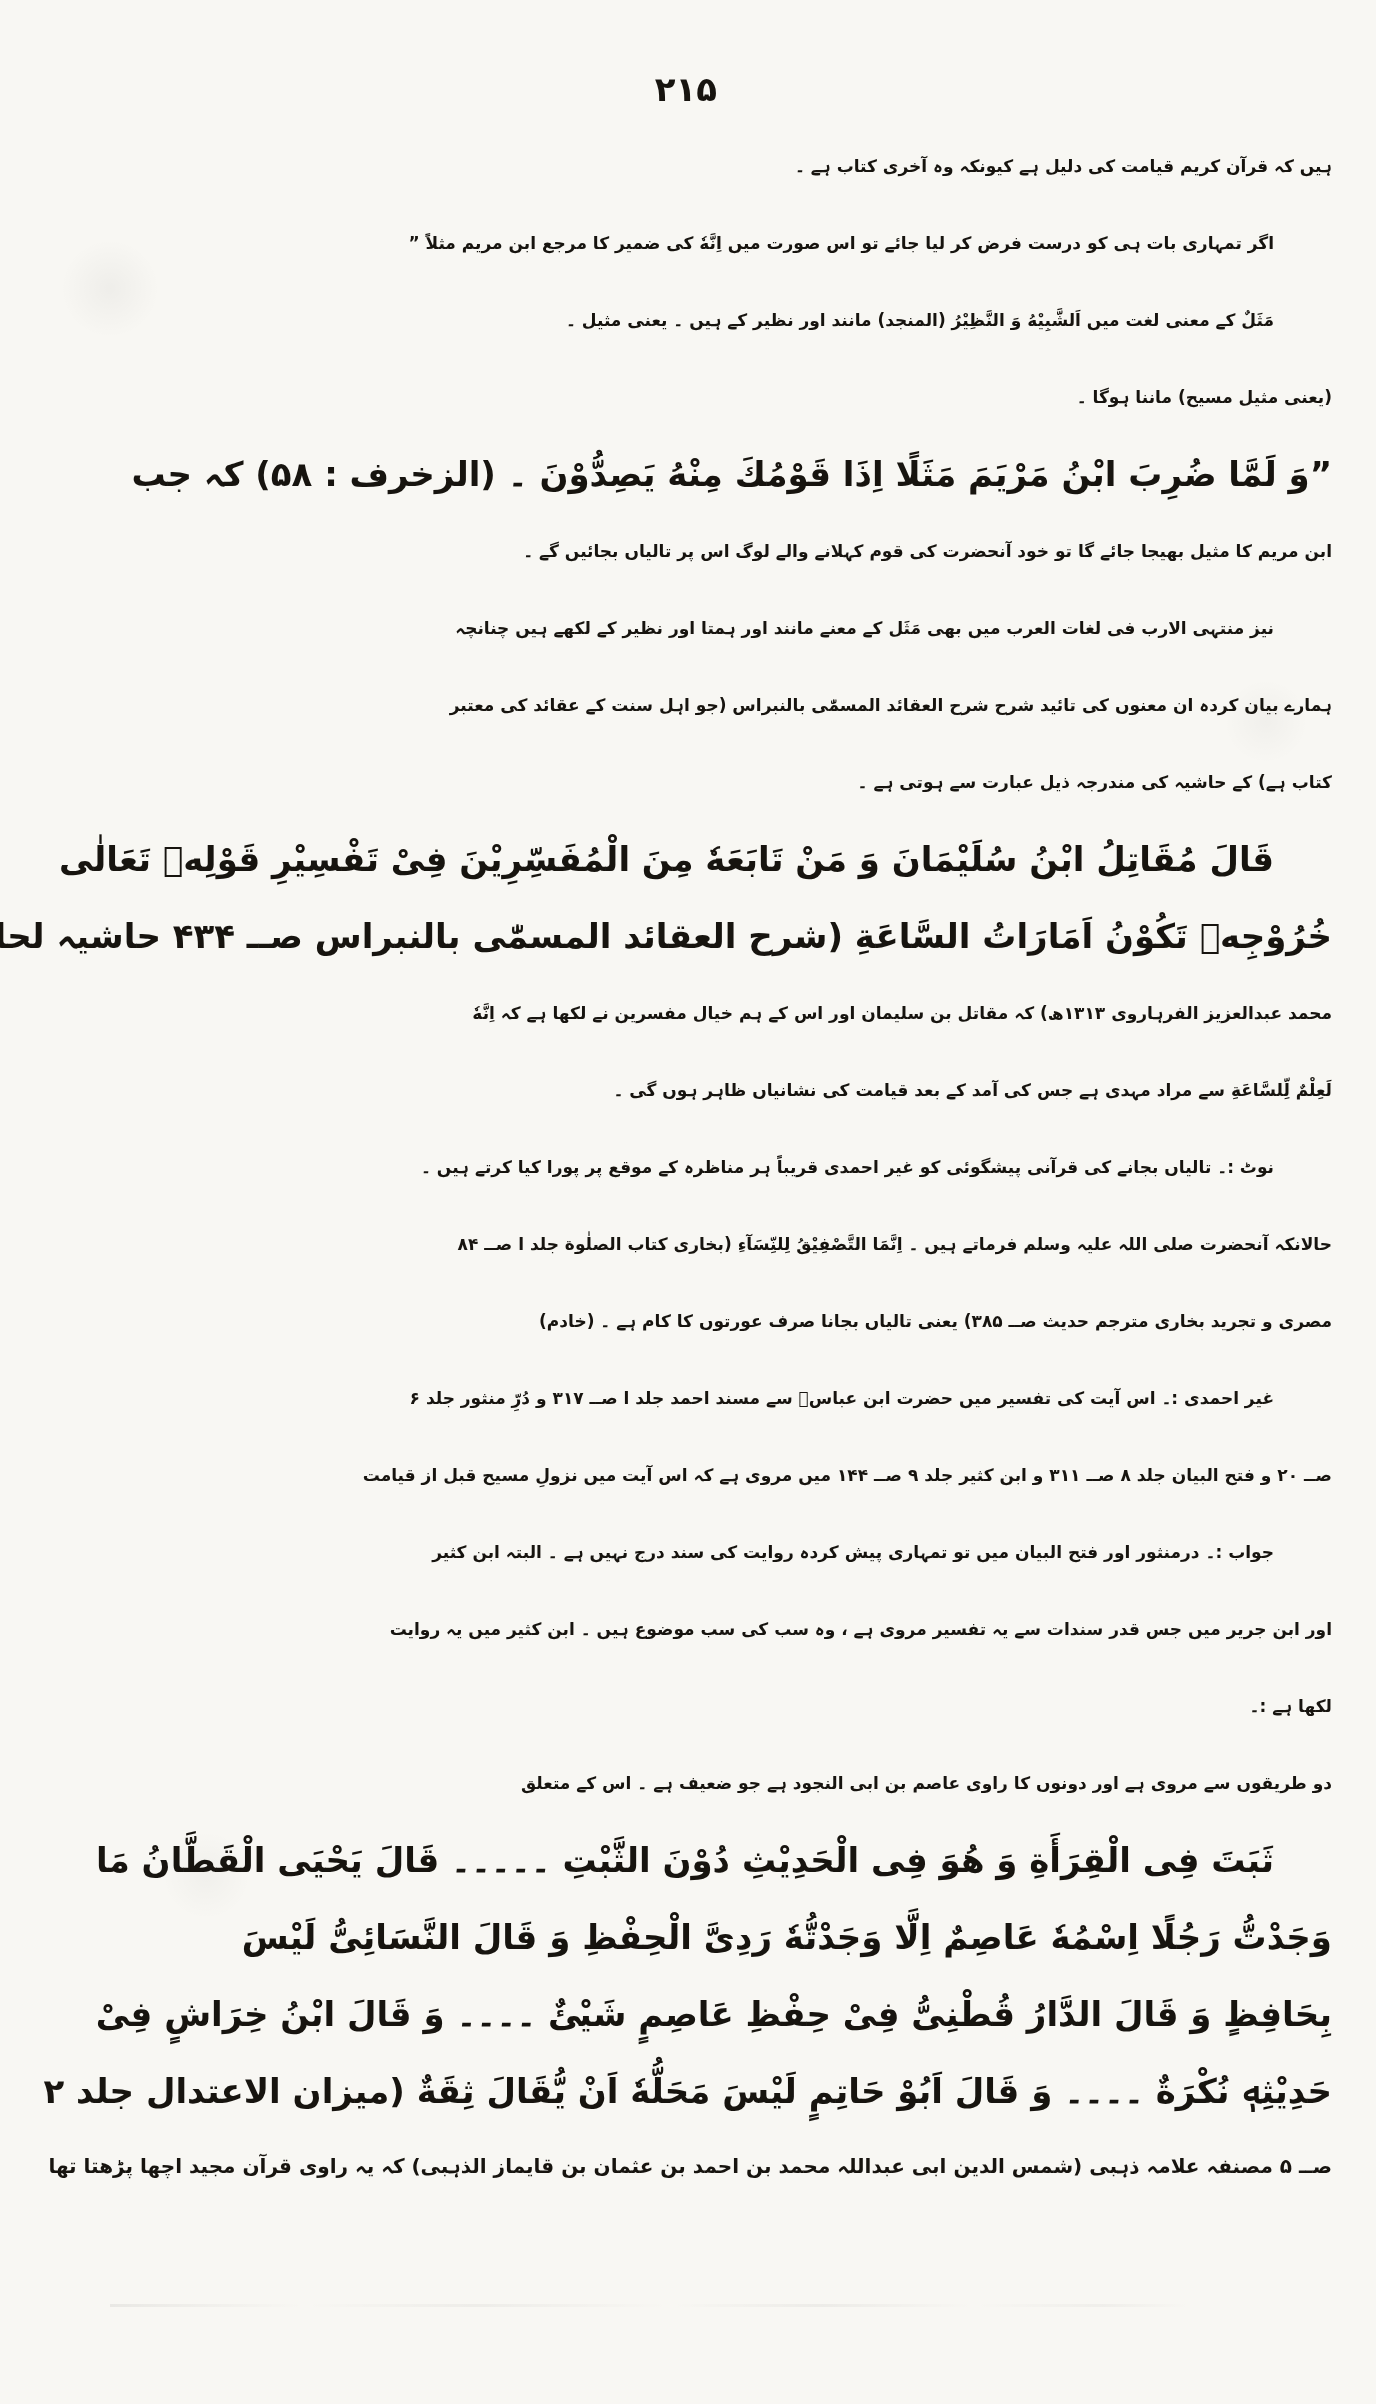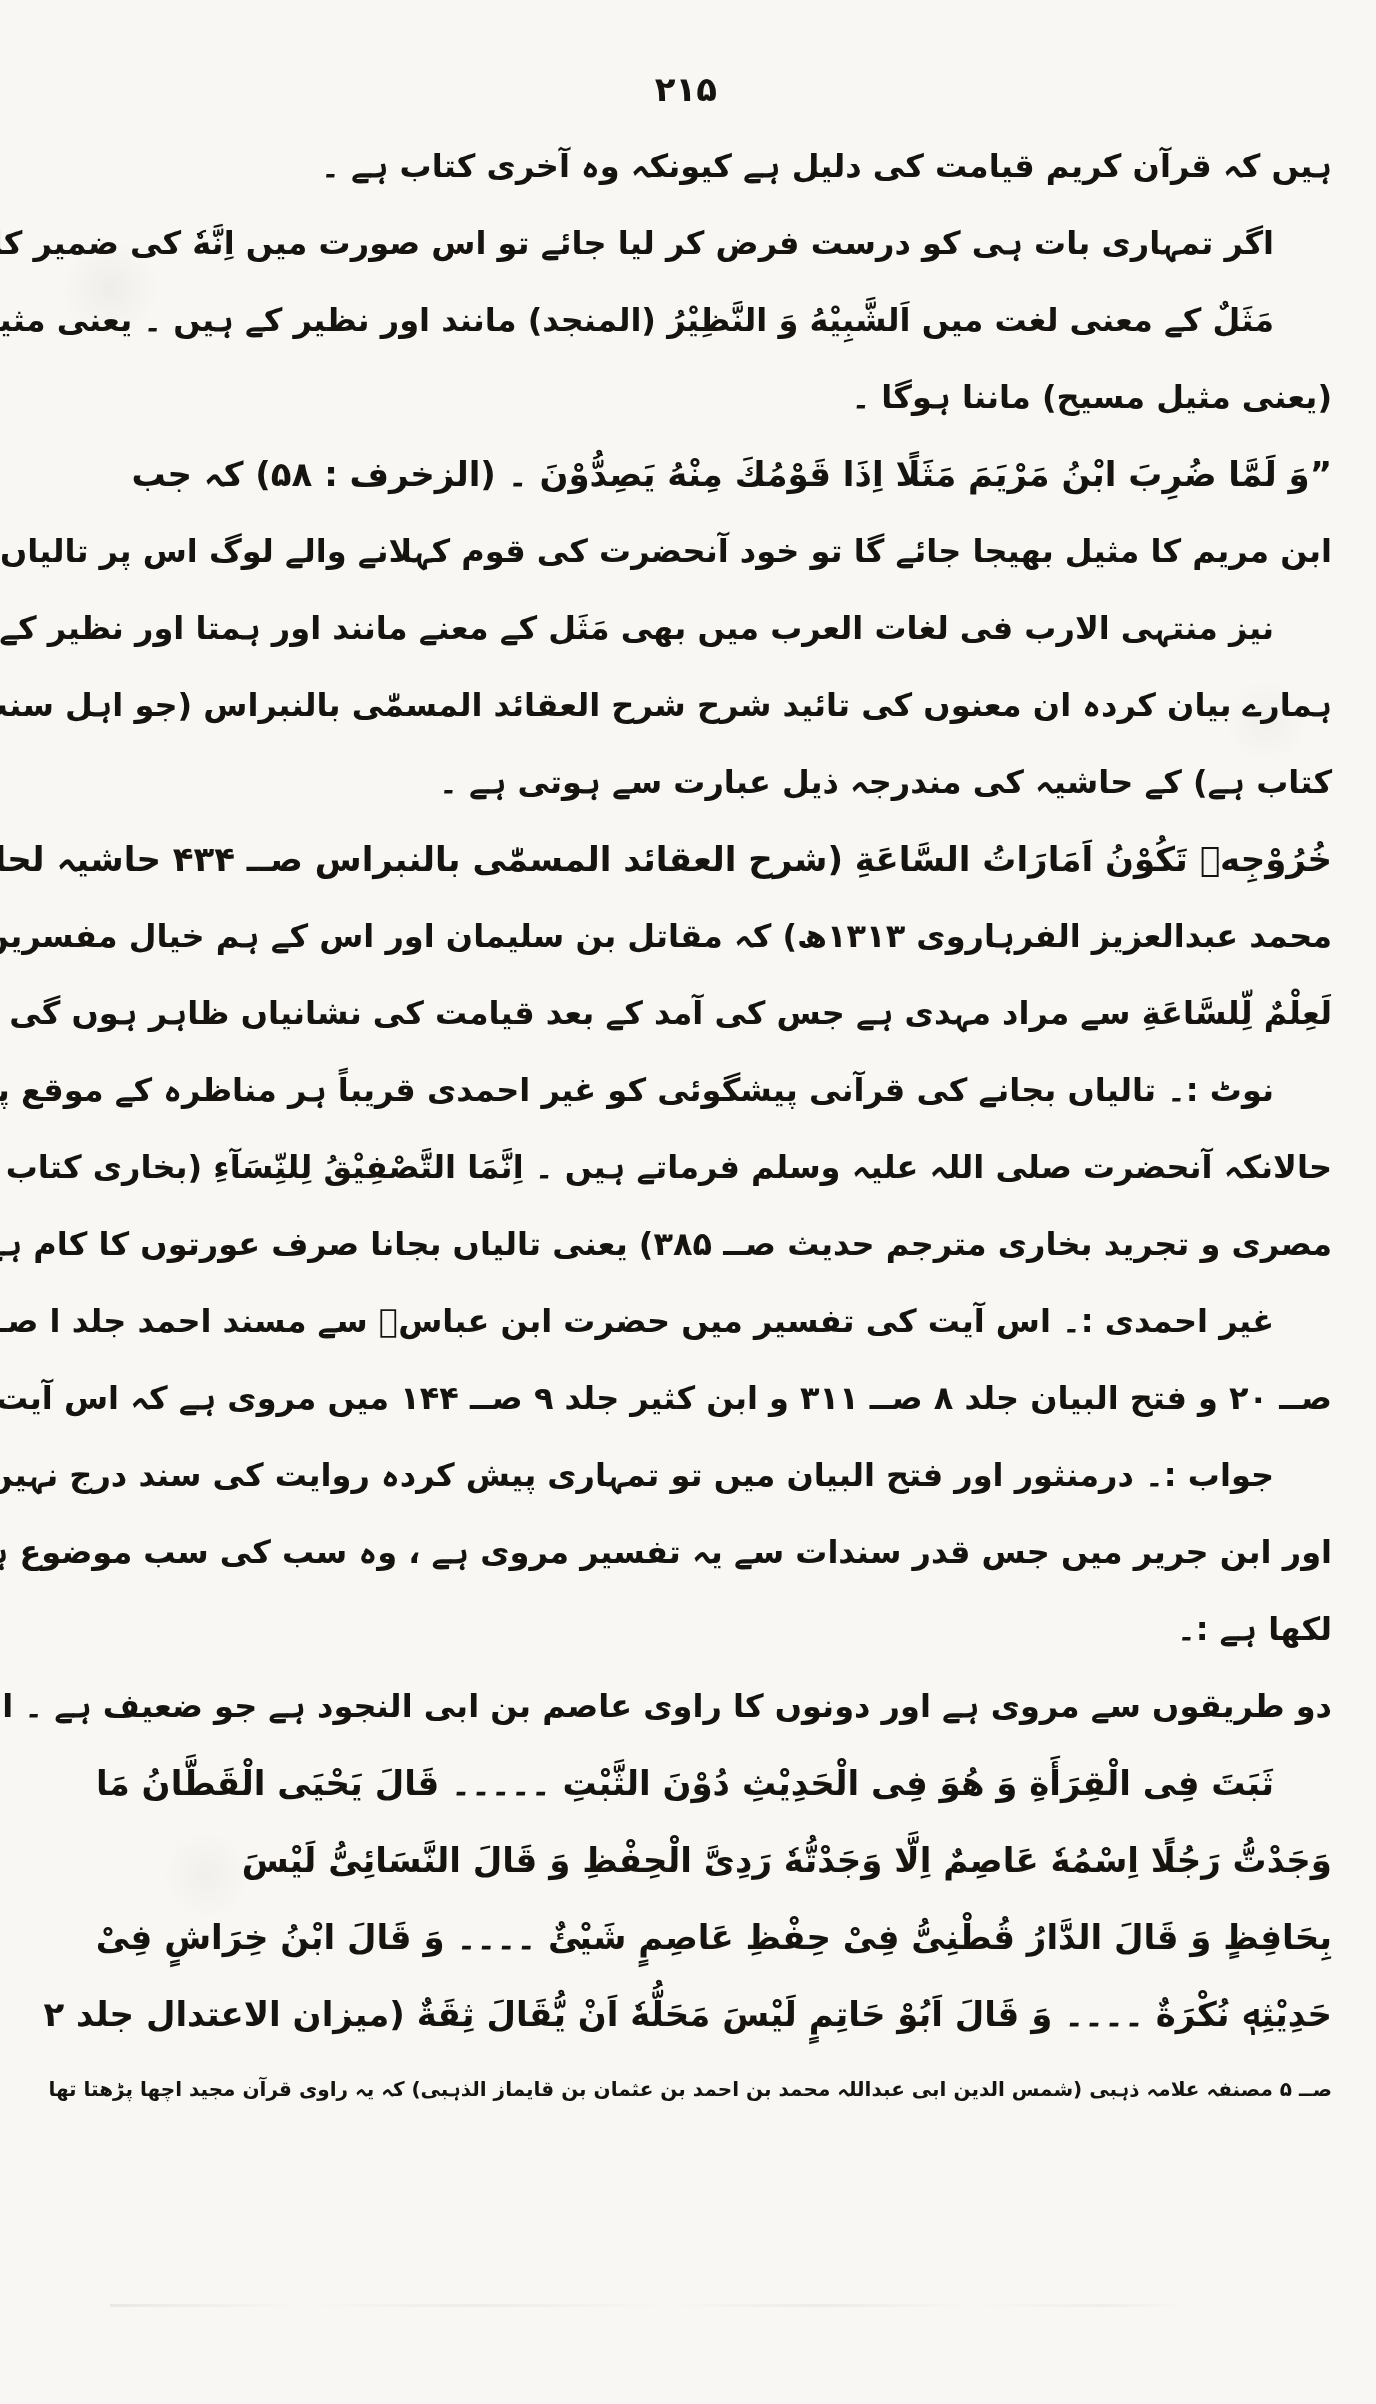--- a/index.html
+++ b/index.html
@@ -38,21 +38,21 @@
     font-size: 34px;
     font-weight: bold;
   }
   .text-body { position: relative; }
   .line {
     direction: rtl;
     text-align: right;
     white-space: nowrap;
     height: 77px;
     line-height: 77px;
-    font-size: 32px;
+    font-size: 17px;
     font-weight: bold;
     color: #17140f;
     overflow: visible;
   }
   .line.arabic {
     font-size: 34px;
     letter-spacing: 0.5px;
   }
   .line.small {
     font-size: 20px;
@@ -82,20 +82,21 @@
   <div class="text-body">
       <div class="line urdu">ہیں کہ قرآن کریم قیامت کی دلیل ہے کیونکہ وہ آخری کتاب ہے ۔</div>
       <div class="line urdu indent">اگر تمہاری بات ہی کو درست فرض کر لیا جائے تو اس صورت میں اِنَّهٗ کی ضمیر کا مرجع ابن مریم مثلاً ”</div>
       <div class="line urdu indent">مَثَلٌ کے معنی لغت میں اَلشَّبِیْهُ وَ النَّظِیْرُ (المنجد) مانند اور نظیر کے ہیں ۔ یعنی مثیل ۔</div>
       <div class="line urdu">(یعنی مثیل مسیح) ماننا ہوگا ۔</div>
       <div class="line arabic">”وَ لَمَّا ضُرِبَ ابْنُ مَرْیَمَ مَثَلًا اِذَا قَوْمُكَ مِنْهُ یَصِدُّوْنَ ۔ (الزخرف : ۵۸) کہ جب</div>
       <div class="line urdu">ابن مریم کا مثیل بھیجا جائے گا تو خود آنحضرت کی قوم کہلانے والے لوگ اس پر تالیاں بجائیں گے ۔</div>
       <div class="line urdu indent">نیز منتہی الارب فی لغات العرب میں بھی مَثَل کے معنے مانند اور ہمتا اور نظیر کے لکھے ہیں چنانچہ</div>
       <div class="line urdu">ہمارے بیان کردہ ان معنوں کی تائید شرح شرح العقائد المسمّٰی بالنبراس (جو اہل سنت کے عقائد کی معتبر</div>
       <div class="line urdu">کتاب ہے) کے حاشیہ کی مندرجہ ذیل عبارت سے ہوتی ہے ۔</div>
+      <div class="line arabic indent">قَالَ مُقَاتِلُ ابْنُ سُلَیْمَانَ وَ مَنْ تَابَعَهٗ مِنَ الْمُفَسِّرِیْنَ فِیْ تَفْسِیْرِ قَوْلِهٖ تَعَالٰی</div>
       <div class="line arabic">خُرُوْجِهٖ تَكُوْنُ اَمَارَاتُ السَّاعَةِ (شرح العقائد المسمّٰی بالنبراس صــ ۴۳۴ حاشیہ لحافظ</div>
       <div class="line urdu">محمد عبدالعزیز الفرہاروی ۱۳۱۳ھ) کہ مقاتل بن سلیمان اور اس کے ہم خیال مفسرین نے لکھا ہے کہ اِنَّهٗ</div>
       <div class="line urdu">لَعِلْمٌ لِّلسَّاعَةِ سے مراد مہدی ہے جس کی آمد کے بعد قیامت کی نشانیاں ظاہر ہوں گی ۔</div>
       <div class="line urdu indent">نوٹ :۔ تالیاں بجانے کی قرآنی پیشگوئی کو غیر احمدی قریباً ہر مناظرہ کے موقع پر پورا کیا کرتے ہیں ۔</div>
       <div class="line urdu">حالانکہ آنحضرت صلی اللہ علیہ وسلم فرماتے ہیں ۔ اِنَّمَا التَّصْفِیْقُ لِلنِّسَآءِ (بخاری کتاب الصلٰوة جلد ا صــ ۸۴</div>
       <div class="line urdu">مصری و تجرید بخاری مترجم حدیث صــ ۳۸۵) یعنی تالیاں بجانا صرف عورتوں کا کام ہے ۔ (خادم)</div>
       <div class="line urdu indent">غیر احمدی :۔ اس آیت کی تفسیر میں حضرت ابن عباسؓ سے مسند احمد جلد ا صــ ۳۱۷ و دُرِّ منثور جلد ۶</div>
       <div class="line urdu">صــ ۲۰ و فتح البیان جلد ۸ صــ ۳۱۱ و ابن کثیر جلد ۹ صــ ۱۴۴ میں مروی ہے کہ اس آیت میں نزولِ مسیح قبل از قیامت</div>
       <div class="line urdu indent">جواب :۔ درمنثور اور فتح البیان میں تو تمہاری پیش کردہ روایت کی سند درج نہیں ہے ۔ البتہ ابن کثیر</div>
       <div class="line urdu">اور ابن جریر میں جس قدر سندات سے یہ تفسیر مروی ہے ، وہ سب کی سب موضوع ہیں ۔ ابن کثیر میں یہ روایت</div>

